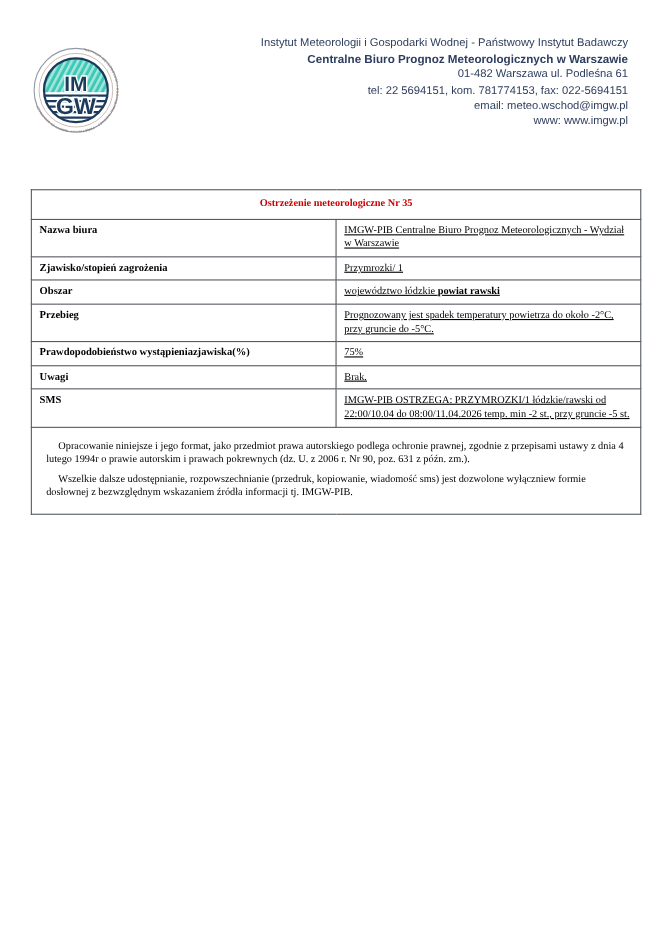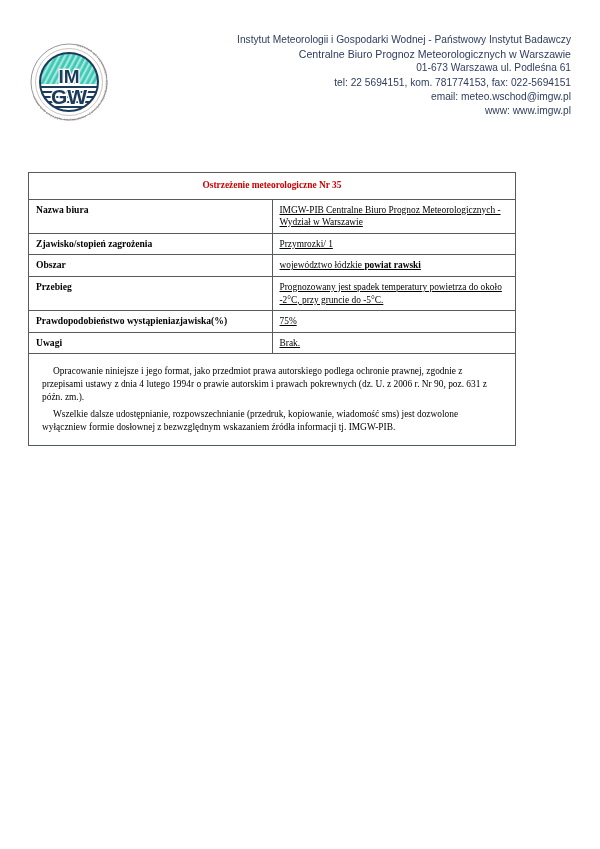--- a/index.html
+++ b/index.html
@@ -38,31 +38,31 @@
     position: absolute;
     right: 29px;
     top: 33px;
     text-align: right;
     font-family: "Liberation Sans", sans-serif;
     color: #2e3d5e;
     font-size: 10.2px;
     line-height: 14.2px;
   }
   #header-text .line-bold {
-    font-weight: normal;
+    font-weight: bold;
     font-size: 10.6px;
     text-align: right;
   }
 
   
   #warning-table {
     position: absolute;
     left: 28px;
     top: 172px;
-    width: 488px;
+    width: 555px;
     border-collapse: collapse;
     table-layout: fixed;
   }
   #warning-table td {
     border: 1px solid #555b60;
     padding: 4px 6px 4px 7px;
     font-size: 9.4px;
     line-height: 12.6px;
     vertical-align: top;
   }
@@ -135,21 +135,21 @@
           <textPath href="#ringpath" startOffset="3%">INSTYTUT METEOROLOGII I GOSPODARKI WODNEJ · PAŃSTWOWY INSTYTUT BADAWCZY ·</textPath>
         </text>
       </g>
       <path id="ringpath" d="M 42 5.2 a 36.8 36.8 0 1 1 -0.1 0" fill="none"></path>
     </svg>
   </div>
 
   <div id="header-text">
     <div>Instytut Meteorologii i Gospodarki Wodnej - Państwowy Instytut Badawczy</div>
     <div class="line-bold">Centralne Biuro Prognoz Meteorologicznych w Warszawie</div>
-    <div>01-673 Warszawa ul. Podleśna   61</div>
+    <div>01-482 Warszawa ul. Podleśna   61</div>
     <div>tel: 22 5694151, kom. 781774153, fax: 022-5694151</div>
     <div>email: meteo.wschod@imgw.pl</div>
     <div>www: www.imgw.pl</div>
   </div>
 
 </div>
 
 <table id="warning-table">
   <tbody>
     <tr>
@@ -181,20 +181,24 @@
       <td class="label-cell">Prawdopodobieństwo wystąpieniazjawiska(%)</td>
       <td class="value-cell">75%</td>
     </tr>
 
     <tr>
       <td class="label-cell">Uwagi</td>
       <td class="value-cell">Brak.</td>
     </tr>
 
 
+    <tr>
+      <td class="label-cell">SMS</td>
+      <td class="value-cell">IMGW-PIB OSTRZEGA: PRZYMROZKI/1 łódzkie/rawski od 22:00/10.04 do 08:00/11.04.2026 temp. min -2 st., przy gruncie -5 st.</td>
+    </tr>
 
     <tr>
       <td id="footer-cell" colspan="2">
         <p>Opracowanie niniejsze i jego format, jako przedmiot prawa autorskiego podlega ochronie prawnej, zgodnie z przepisami ustawy z dnia 4 lutego 1994r o prawie autorskim i prawach pokrewnych (dz. U. z 2006 r. Nr 90, poz. 631 z późn.  zm.).</p>
         <p>Wszelkie dalsze udostępnianie, rozpowszechnianie (przedruk, kopiowanie, wiadomość   sms) jest dozwolone wyłączniew formie dosłownej z bezwzględnym wskazaniem źródła  informacji tj. IMGW-PIB.</p>
       </td>
     </tr>
   </tbody>
 </table>
 

